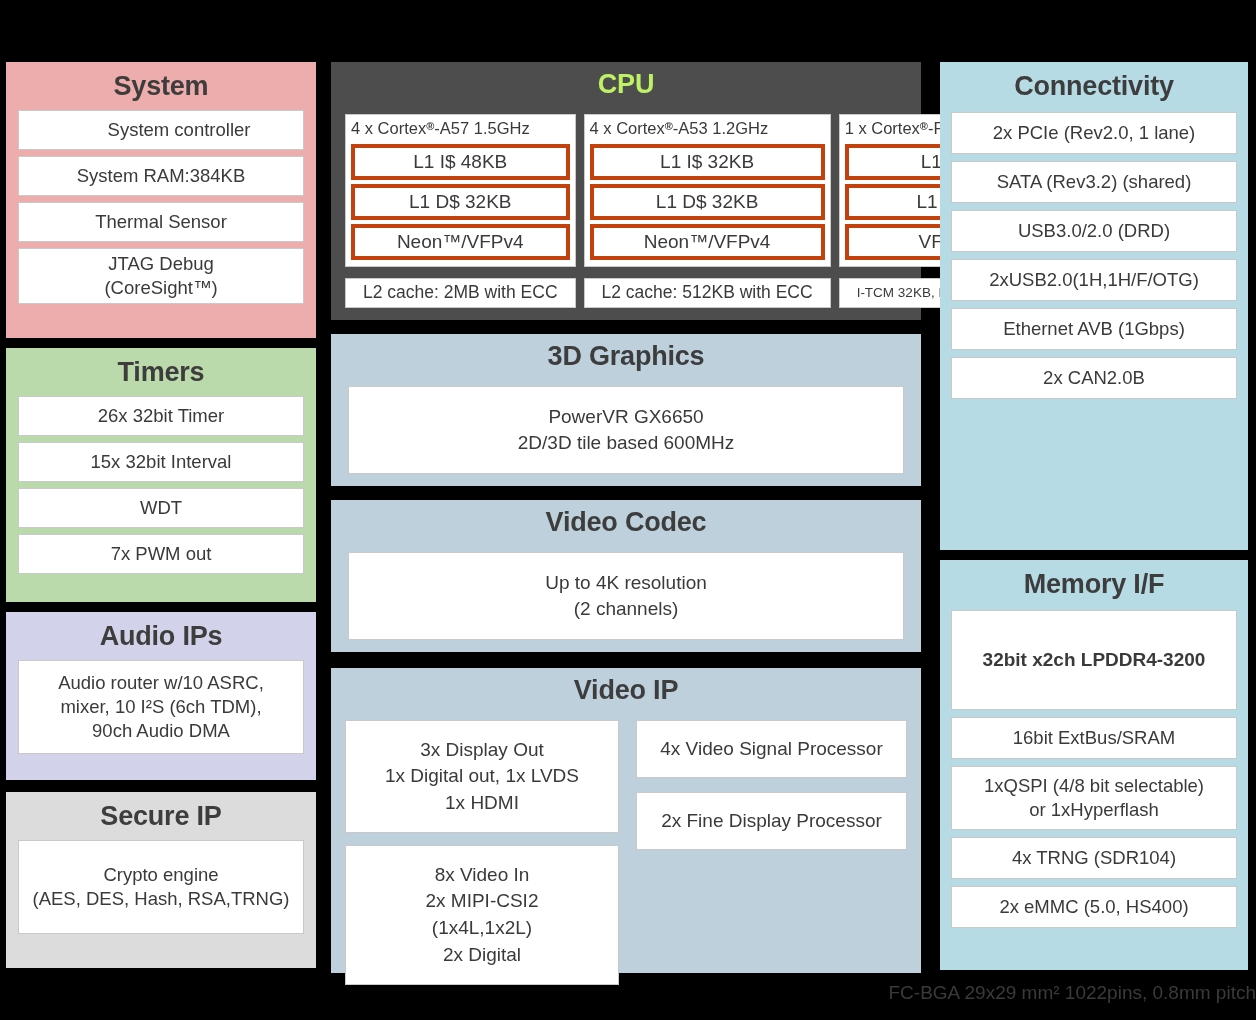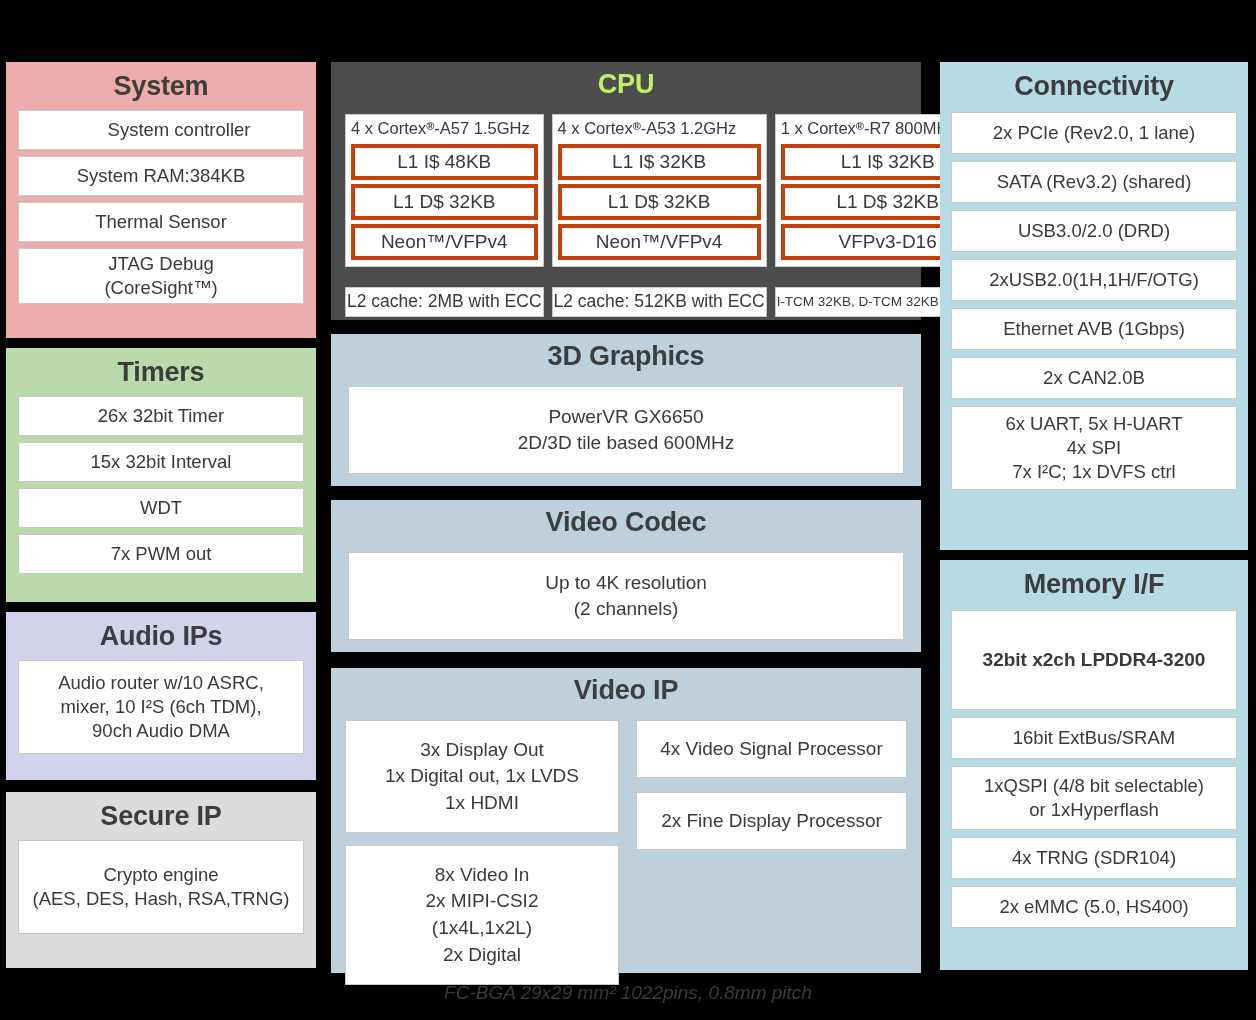--- a/index.html
+++ b/index.html
@@ -114,22 +114,22 @@
     white-space: nowrap;
   }
   .cpu-sub:last-child { margin-bottom: 0; }
   .cpu-l2 {
     box-sizing: border-box;
     background: #ffffff;
     border: 1px solid #c9c9c9;
     text-align: center;
     font-size: 17.5px;
     color: #3a3a3a;
-    padding: 3px 1px;
-    margin-top: 20px;
+    padding: 3px 17px;
+    margin-top: 11px;
     white-space: nowrap;
     overflow: visible;
     height: 30px;
     display: flex;
     align-items: center;
     justify-content: center;
   }
   .cpu-l2.tiny { font-size: 13.5px; }
 
   .mid-title { padding-top: 8px; margin-bottom: 8px; }
@@ -172,24 +172,23 @@
     position: absolute;
     left: 11px; right: 11px;
   }
   .right-list .box { width: 100%; margin-bottom: 7px; }
   .bold-box { font-weight: bold; font-size: 19px; }
 
   .caption {
     position: absolute;
     left: 0; right: 0;
     top: 982px;
-    text-align: center;
+    text-align: right;
     font-size: 19px;
     color: #3a3a3a;
-    font-style: italic;
   }
 </style>
 </head>
 <body>
 
 <div id="diagram">
 
   <div class="panel" id="panel-system">
     <div class="panel-title left-title">System</div>
     <div class="left-list" id="system-list" style="top: 48px;">
@@ -277,21 +276,20 @@
 
   <div class="panel" id="panel-conn">
     <div class="panel-title right-title">Connectivity</div>
     <div class="right-list" id="conn-list" style="top: 50px;">
         <div class="box wrap" style="height: 42px;">2x PCIe (Rev2.0, 1 lane)</div>
         <div class="box wrap" style="height: 42px;">SATA (Rev3.2) (shared)</div>
         <div class="box wrap" style="height: 42px;">USB3.0/2.0 (DRD)</div>
         <div class="box wrap" style="height: 42px;">2xUSB2.0(1H,1H/F/OTG)</div>
         <div class="box wrap" style="height: 42px;">Ethernet AVB (1Gbps)</div>
         <div class="box wrap" style="height: 42px;">2x CAN2.0B</div>
-        <div class="box wrap" style="height: 84px;">6x UART, 5x H-UART<br>4x SPI<br>7x I²C; 1x DVFS ctrl</div>
       </div>
   </div>
 
   <div class="panel" id="panel-mem">
     <div class="panel-title right-title">Memory I/F</div>
     <div class="right-list" id="mem-list" style="top: 50px;">
         <div class="box wrap bold-box" style="height: 100px;">32bit x2ch LPDDR4-3200</div>
         <div class="box wrap" style="height: 42px;">16bit ExtBus/SRAM</div>
         <div class="box wrap" style="height: 64px;">1xQSPI (4/8 bit selectable)<br>or 1xHyperflash</div>
         <div class="box wrap" style="height: 42px;">4x TRNG (SDR104)</div>

